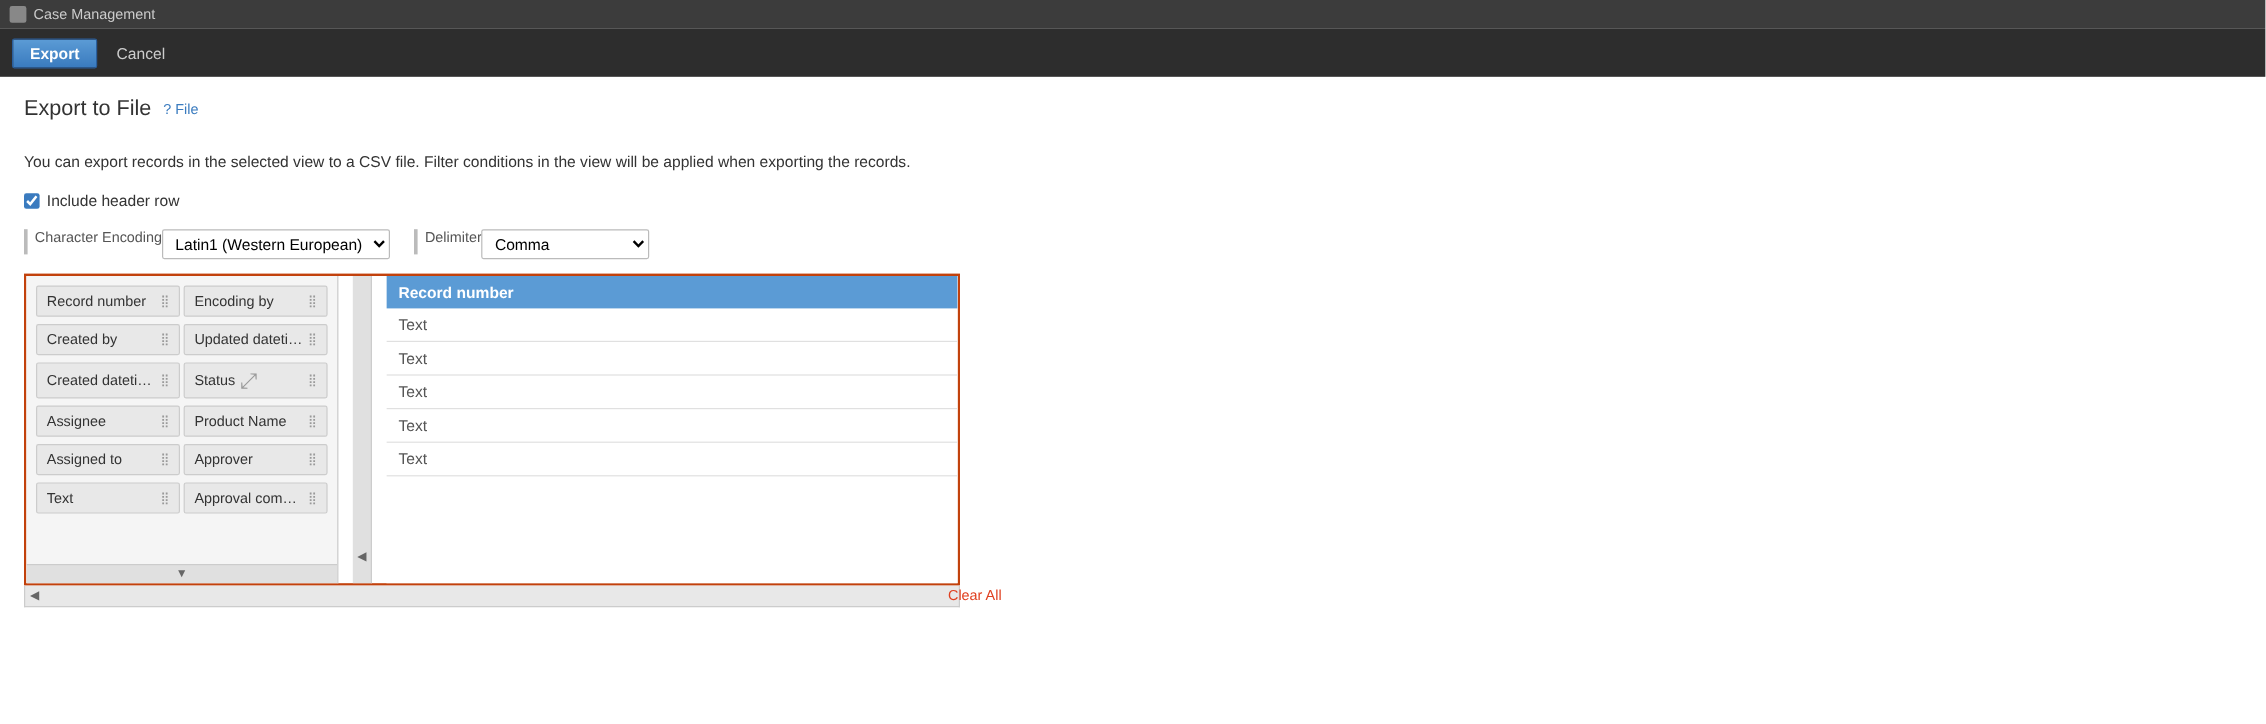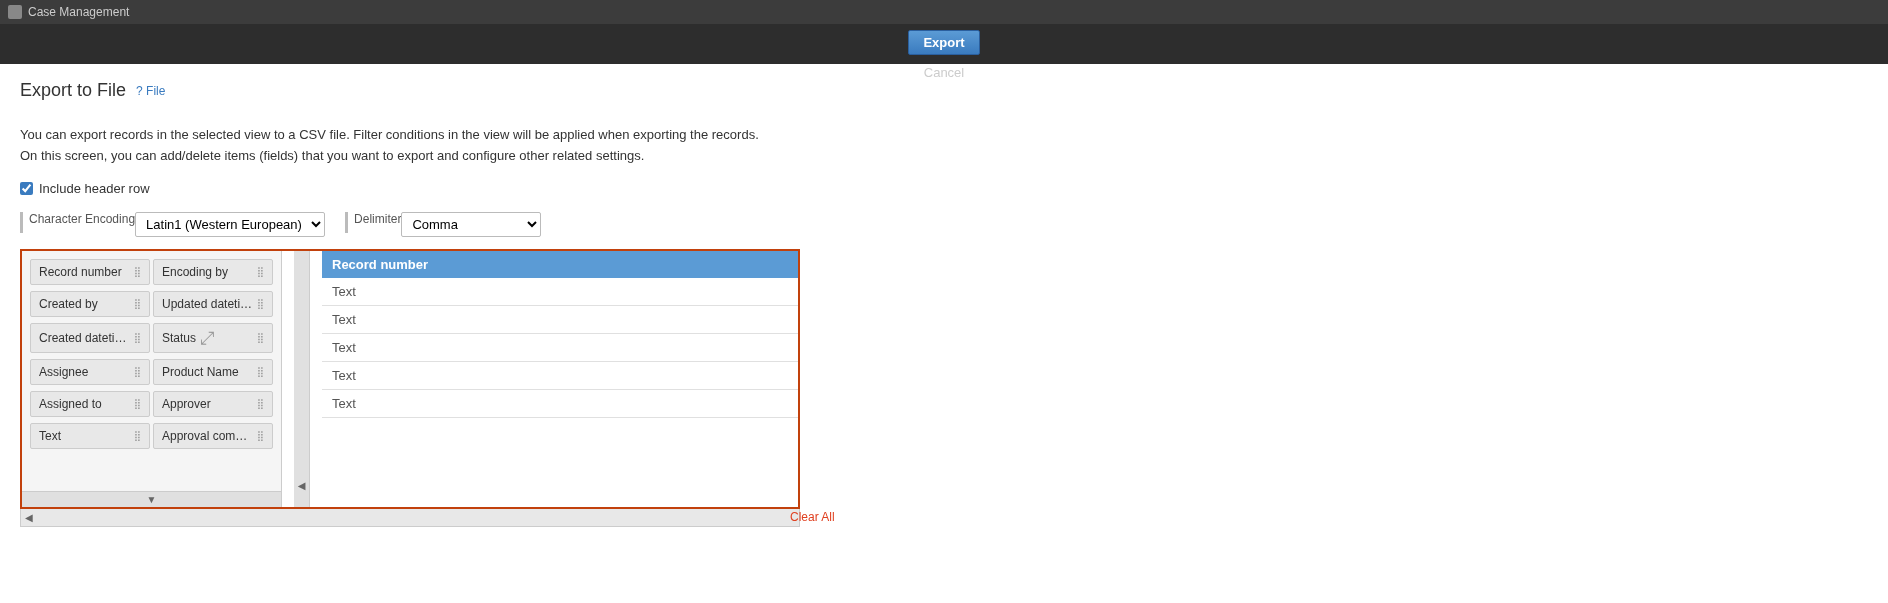--- a/index.html
+++ b/index.html
@@ -26,21 +26,20 @@
     }
 
     
     .toolbar {
       background: #2d2d2d;
       padding: 6px 10px;
       display: flex;
       align-items: center;
       gap: 6px;
       height: 40px;
-      flex-direction: column;
     }
     .btn-export {
       background: linear-gradient(to bottom, #5b9bd5, #3a7bbf);
       color: #fff;
       border: 1px solid #2a5f9e;
       padding: 4px 14px;
       cursor: pointer;
       font-size: 13px;
       font-weight: bold;
       border-radius: 2px;
@@ -241,21 +240,20 @@
 
 <div class="main-content">
 
   <div class="page-title-row">
     <h1 class="page-title">Export to File</h1>
     <a class="help-link">File</a>
   </div>
 
   <div class="description">
     <div>You can export records in the selected view to a CSV file. Filter conditions in the view will be applied when exporting the records.</div>
-    <div>On this screen, you can add/delete items (fields) that you want to export and configure other related settings.</div>
   </div>
 
   <div class="checkbox-row">
     <input type="checkbox" checked="" style="">
     <label>Include header row</label>
   </div>
 
   <div class="settings-row">
     <div class="setting-group">
       <span class="setting-label">Character Encoding</span>

